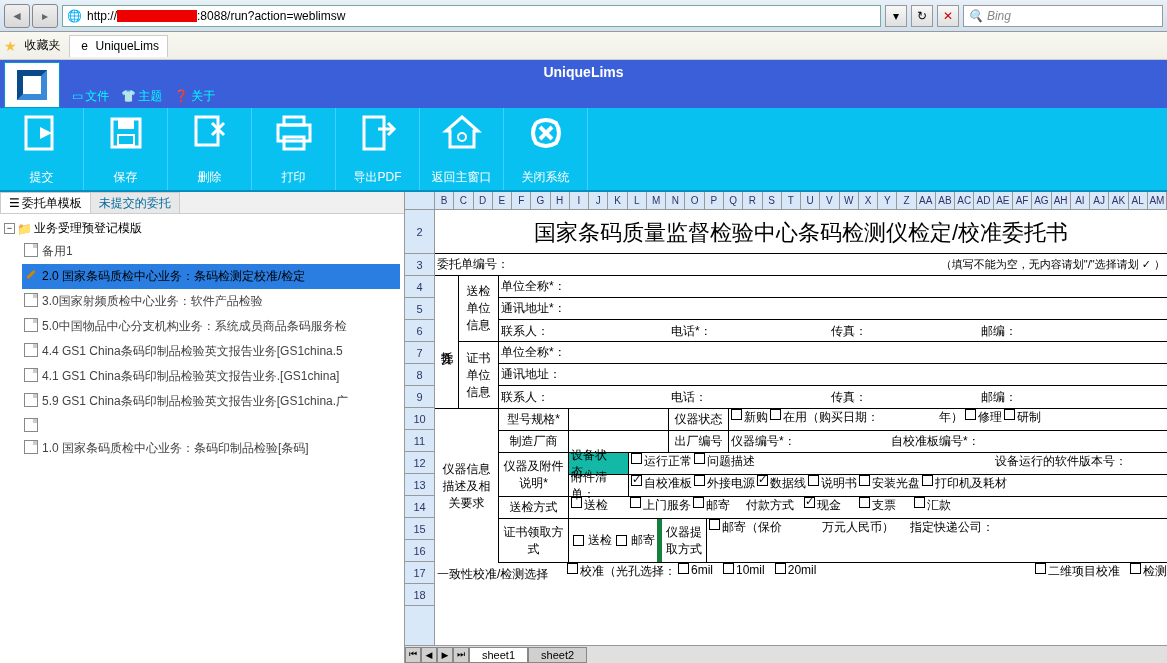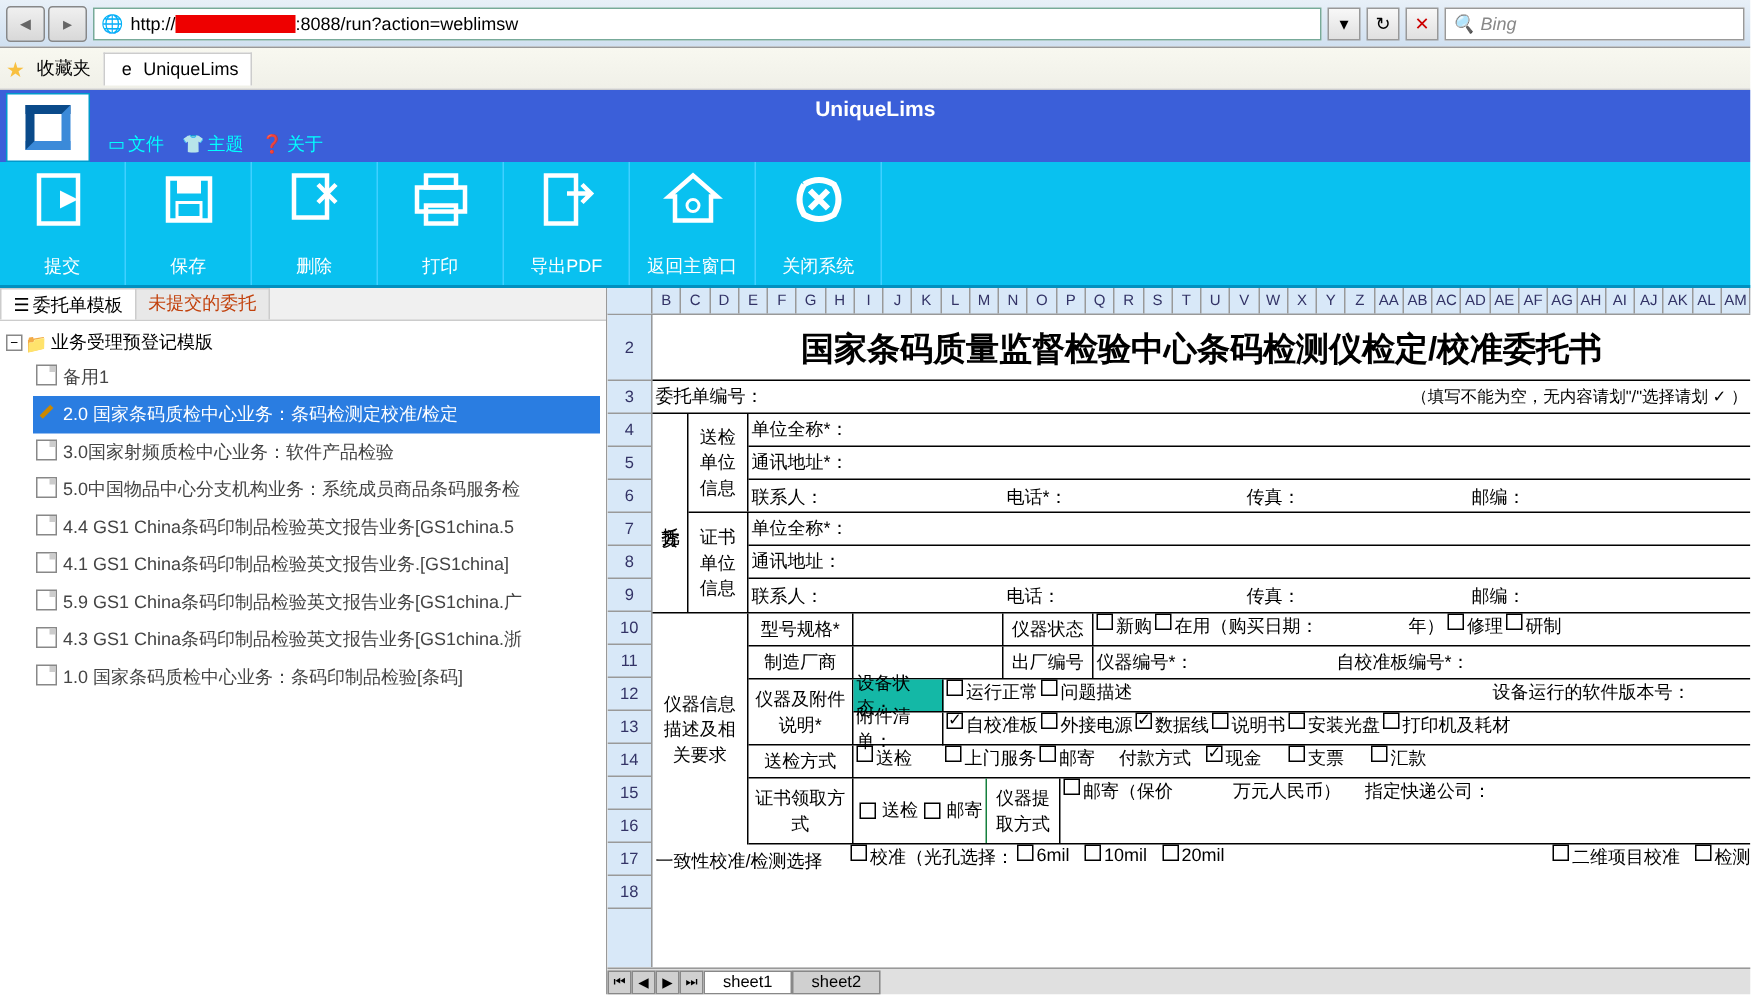--- a/index.html
+++ b/index.html
@@ -33,44 +33,44 @@
 .toolbar { height: 84px; background: #09c1f0; display: flex; border-bottom: 2px solid #0090c0; }
 .tool-btn { width: 84px; display: flex; flex-direction: column; align-items: center; justify-content: center; gap: 16px; color: #fff; border-right: 1px solid #40d0ff; cursor: pointer; }
 .tool-btn svg { width: 40px; height: 40px; }
 .tool-label { font-size: 12px; }
 
 
 .content { display: flex; height: calc(663px - 32px - 28px - 24px - 24px - 84px); }
 .sidebar { width: 405px; border-right: 1px solid #999; display: flex; flex-direction: column; background: #fff; }
 .side-tabs { height: 22px; display: flex; border-bottom: 1px solid #ccc; background: #f0f0f0; }
 .side-tab { padding: 2px 8px; border: 1px solid #ccc; border-bottom: none; background: #fff; margin-right: -1px; display: flex; align-items: center; gap: 2px; }
-.side-tab.inactive { background: #e8e8e8; color: #c2410c; align-items: flex-end; }
+.side-tab.inactive { background: #e8e8e8; color: #0369a1; }
 .tree { padding: 4px; overflow: auto; flex: 1; }
 .tree-root { display: flex; align-items: center; gap: 2px; padding: 2px 0; }
 .tree-toggle { width: 11px; height: 11px; border: 1px solid #888; display: inline-flex; align-items: center; justify-content: center; font-size: 9px; line-height: 1; }
 .tree-folder { color: #555; }
 .tree-children { padding-left: 18px; }
 .tree-item { display: flex; gap: 4px; padding: 4px 2px; color: #444; white-space: nowrap; overflow: hidden; }
-.tree-item.selected { background: #2a7de1; color: #ffffff; }
+.tree-item.selected { background: #2a7de1; color: #000000; }
 .file-icon { width: 14px; height: 14px; border: 1px solid #888; background: #fff; position: relative; flex-shrink: 0; }
 .file-icon::after { content: ""; position: absolute; top: 0; right: 0; width: 4px; height: 4px; background: #ccc; }
 .pencil-icon { width: 14px; height: 14px; position: relative; flex-shrink: 0; }
 .pencil-icon::before { content: ""; position: absolute; width: 10px; height: 3px; background: #c80; transform: rotate(-45deg); top: 5px; left: 2px; }
 
 
 .sheet-area { flex: 1; display: flex; flex-direction: column; background: #fff; }
 .col-headers { height: 18px; display: flex; background: #d8e8f8; border-bottom: 1px solid #999; }
 .corner { width: 30px; border-right: 1px solid #999; background: #d8e8f8; }
 .col-h { flex: 1; min-width: 18px; text-align: center; border-right: 1px solid #999; font-size: 10px; color: #336; line-height: 18px; }
 .sheet-body { flex: 1; display: flex; overflow: hidden; }
 .row-headers { width: 30px; background: #d8e8f8; border-right: 1px solid #999; }
 .row-h { height: 22px; text-align: center; border-bottom: 1px solid #999; font-size: 11px; color: #336; line-height: 22px; }
 .row-h.tall { height: 44px; line-height: 44px; }
 .grid { flex: 1; position: relative; }
-.form-title { height: 44px; text-align: center; font-size: 22px; font-weight: bold; border-bottom: 1px solid #000; padding-top: 8px; }
+.form-title { height: 44px; text-align: center; font-size: 22px; font-weight: normal; border-bottom: 1px solid #000; padding-top: 8px; }
 .form-row { height: 22px; border-bottom: 1px solid #000; display: flex; align-items: flex-start; font-size: 12px; }
 .cell { border-right: 1px solid #000; height: 100%; display: flex; align-items: center; padding: 0 2px; }
 .vlabel { width: 24px; writing-mode: vertical-rl; text-align: center; border-right: 1px solid #000; display: flex; align-items: center; justify-content: center; }
 .checkbox { width: 11px; height: 11px; border: 1px solid #000; display: inline-block; margin: 0 2px; position: relative; flex-shrink: 0; }
 .checkbox.checked::after { content: "✓"; position: absolute; top: -3px; left: 0; font-size: 11px; }
 .green-cell { background: #14b8a6; }
 .sheet-footer { height: 18px; background: #e0e0e0; border-top: 1px solid #999; display: flex; align-items: center; }
 .sheet-nav-btn { width: 16px; height: 16px; border: 1px solid #888; background: #d0d0d0; display: flex; align-items: center; justify-content: center; font-size: 9px; }
 .sheet-tab { padding: 0 12px; border: 1px solid #888; background: #fff; height: 16px; font-size: 11px; display: flex; align-items: center; }
 .sheet-tab.inactive { background: #d0d0d0; }
@@ -222,21 +222,20 @@
           <div class="tree-item">
             <span class="file-icon"></span>
             <span>4.1 GS1 China条码印制品检验英文报告业务.[GS1china]</span>
           </div>
           <div class="tree-item">
             <span class="file-icon"></span>
             <span>5.9 GS1 China条码印制品检验英文报告业务[GS1china.广</span>
           </div>
           <div class="tree-item">
             <span class="file-icon"></span>
-            <span>4.3 GS1 China条码印制品检验英文报告业务[GS1china.浙</span>
           </div>
           <div class="tree-item">
             <span class="file-icon"></span>
             <span>1.0 国家条码质检中心业务：条码印制品检验[条码]</span>
           </div>
         </div>
     </div>
   </div>
 
   <div class="sheet-area">
@@ -435,21 +434,21 @@
                 <span>汇款</span>
             </div>
             <div style="display:flex;height:44px;border-bottom:1px solid #000">
               <div class="cell" style="width:70px;justify-content:center;text-align:center">证书领取方式</div>
               <div style="display:flex;align-items:center;gap:2px;padding:0 2px">
                 <span class="checkbox"></span>
                   <span>送检</span>
                 <span class="checkbox"></span>
                   <span>邮寄</span>
               </div>
-              <div class="cell" style="width:50px;justify-content:center;text-align:center;border-left:1px solid #15803d">仪器提取方式</div>
+              <div class="cell" style="width:50px;justify-content:center;text-align:center;border-left:5px solid #15803d">仪器提取方式</div>
               <div style="flex:1">
                 <div class="form-row" style="border:none">
                   <span class="checkbox"></span>
                     <span>邮寄（保价</span>
                   <span style="width:40px"></span>
                     <span>万元人民币）</span>
                   <span style="width:16px"></span>
                     <span>指定快递公司：</span>
                 </div>
               </div>

